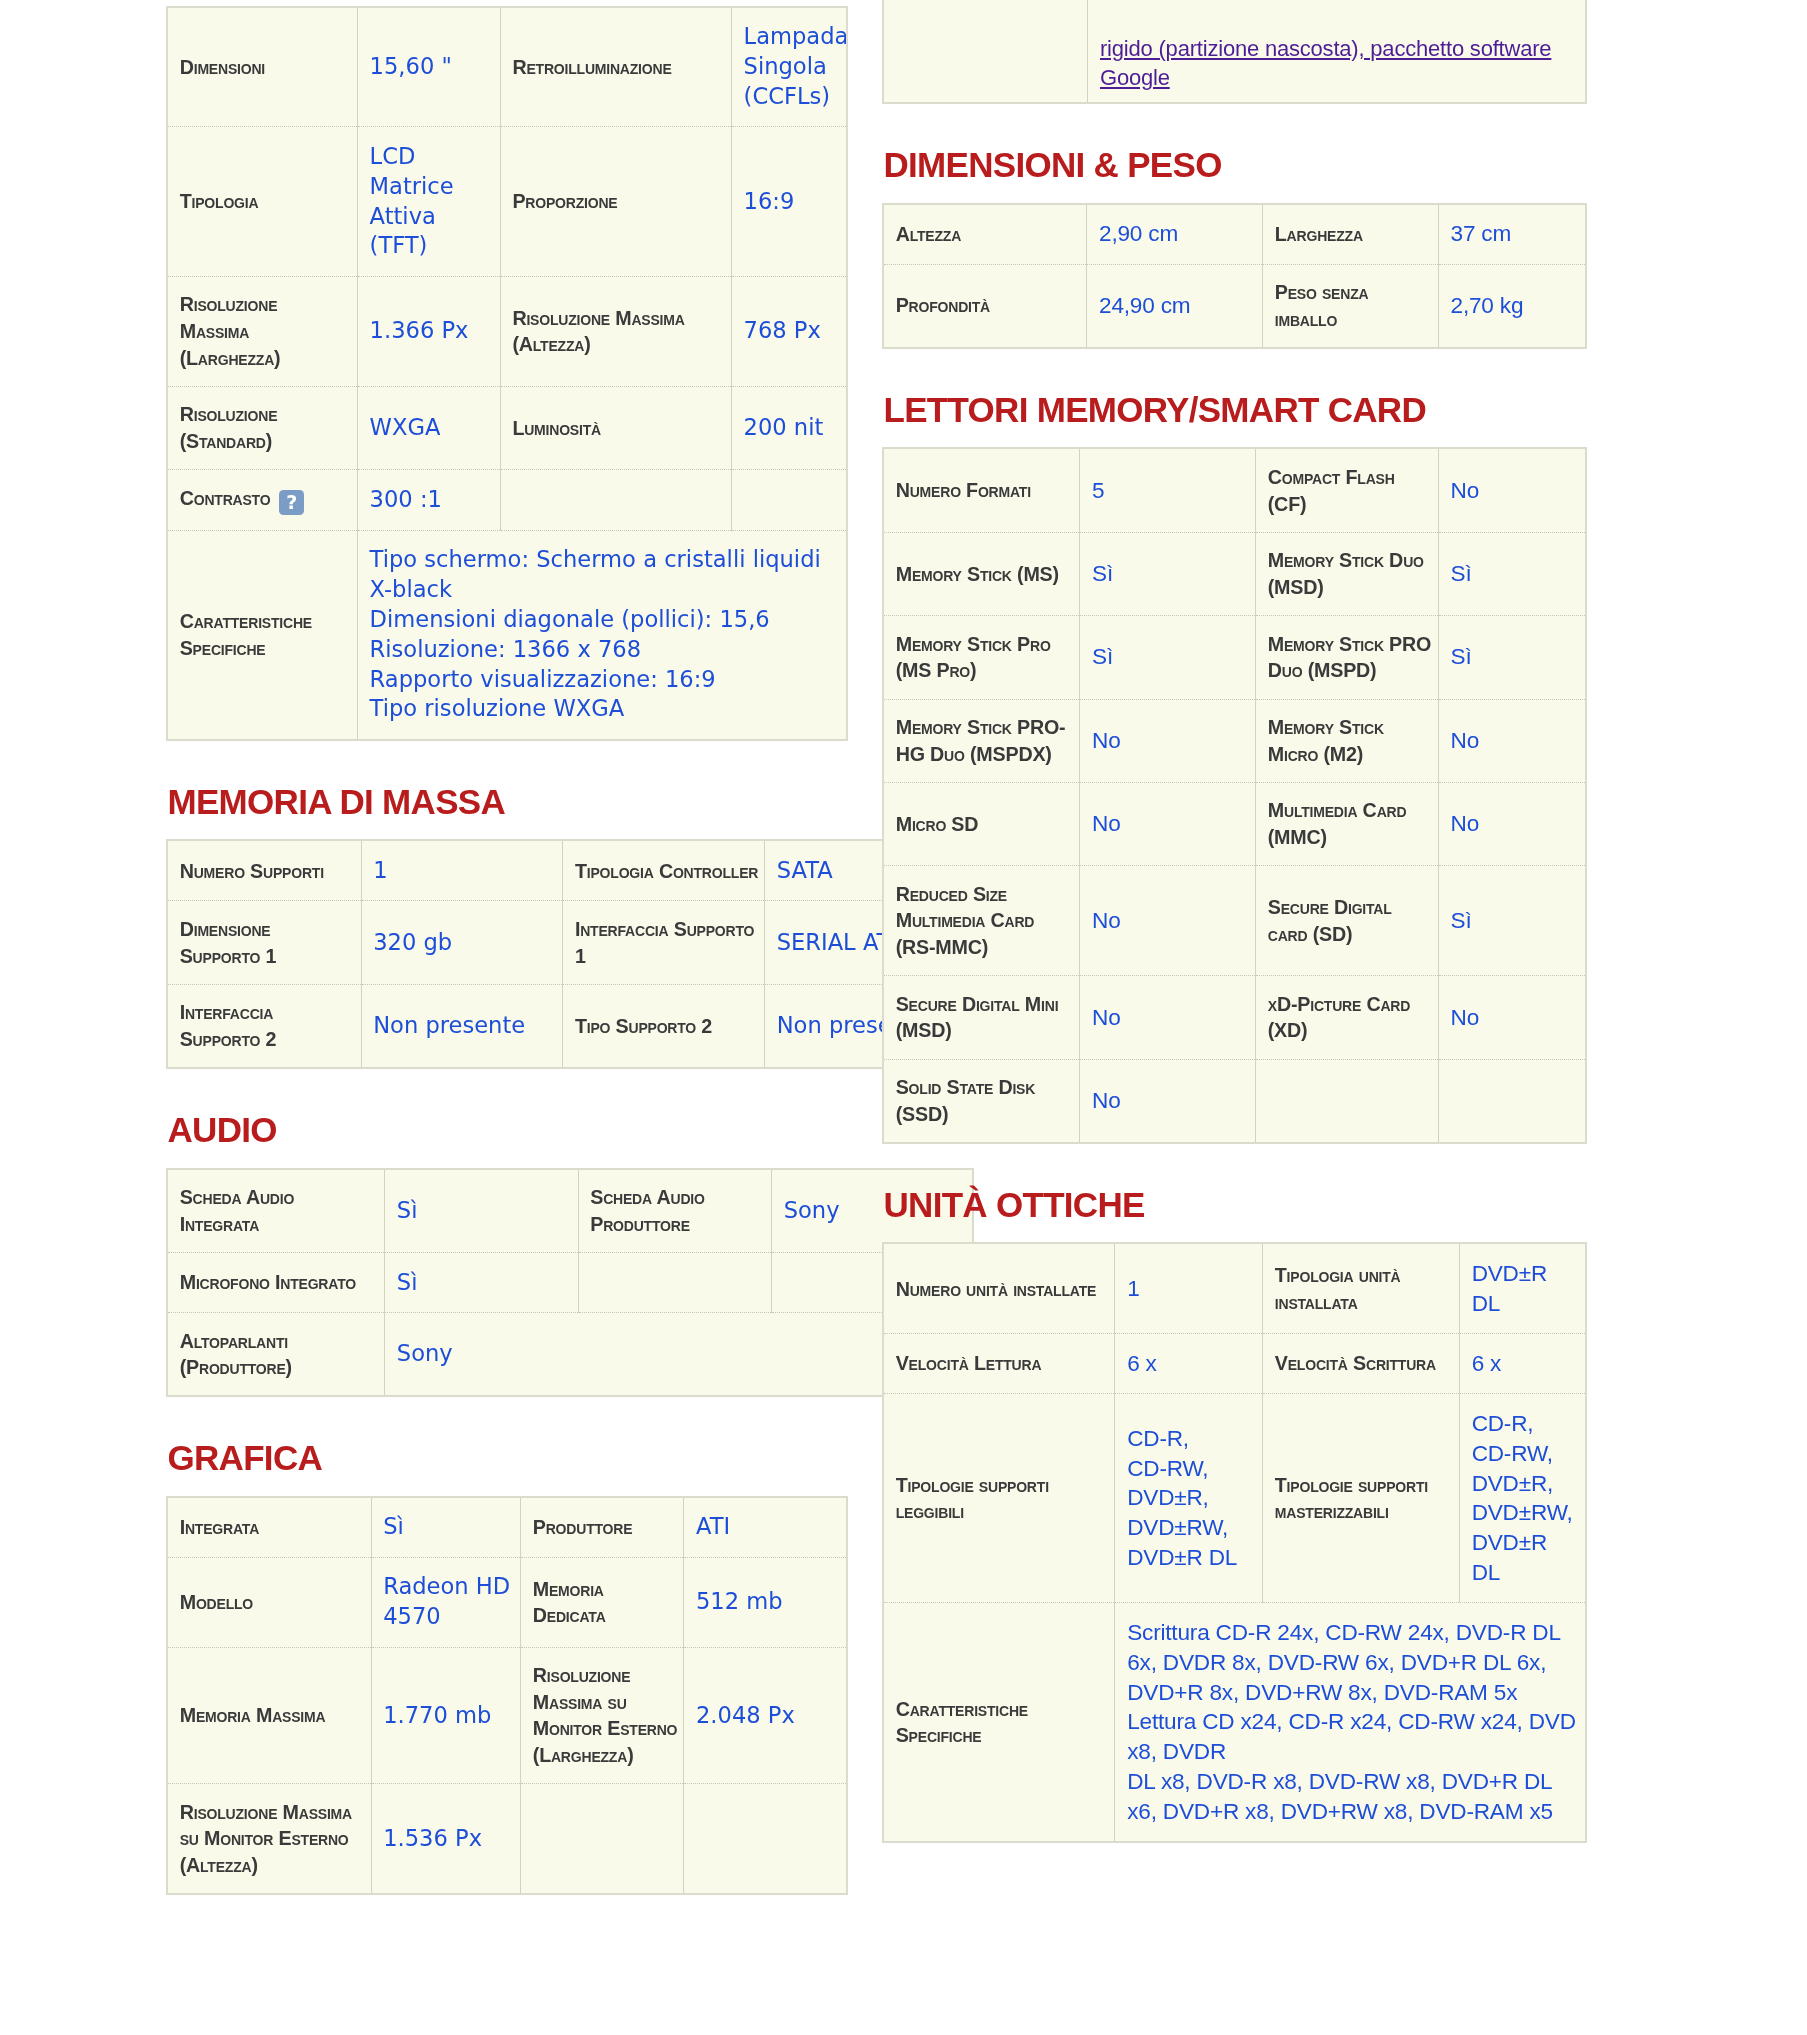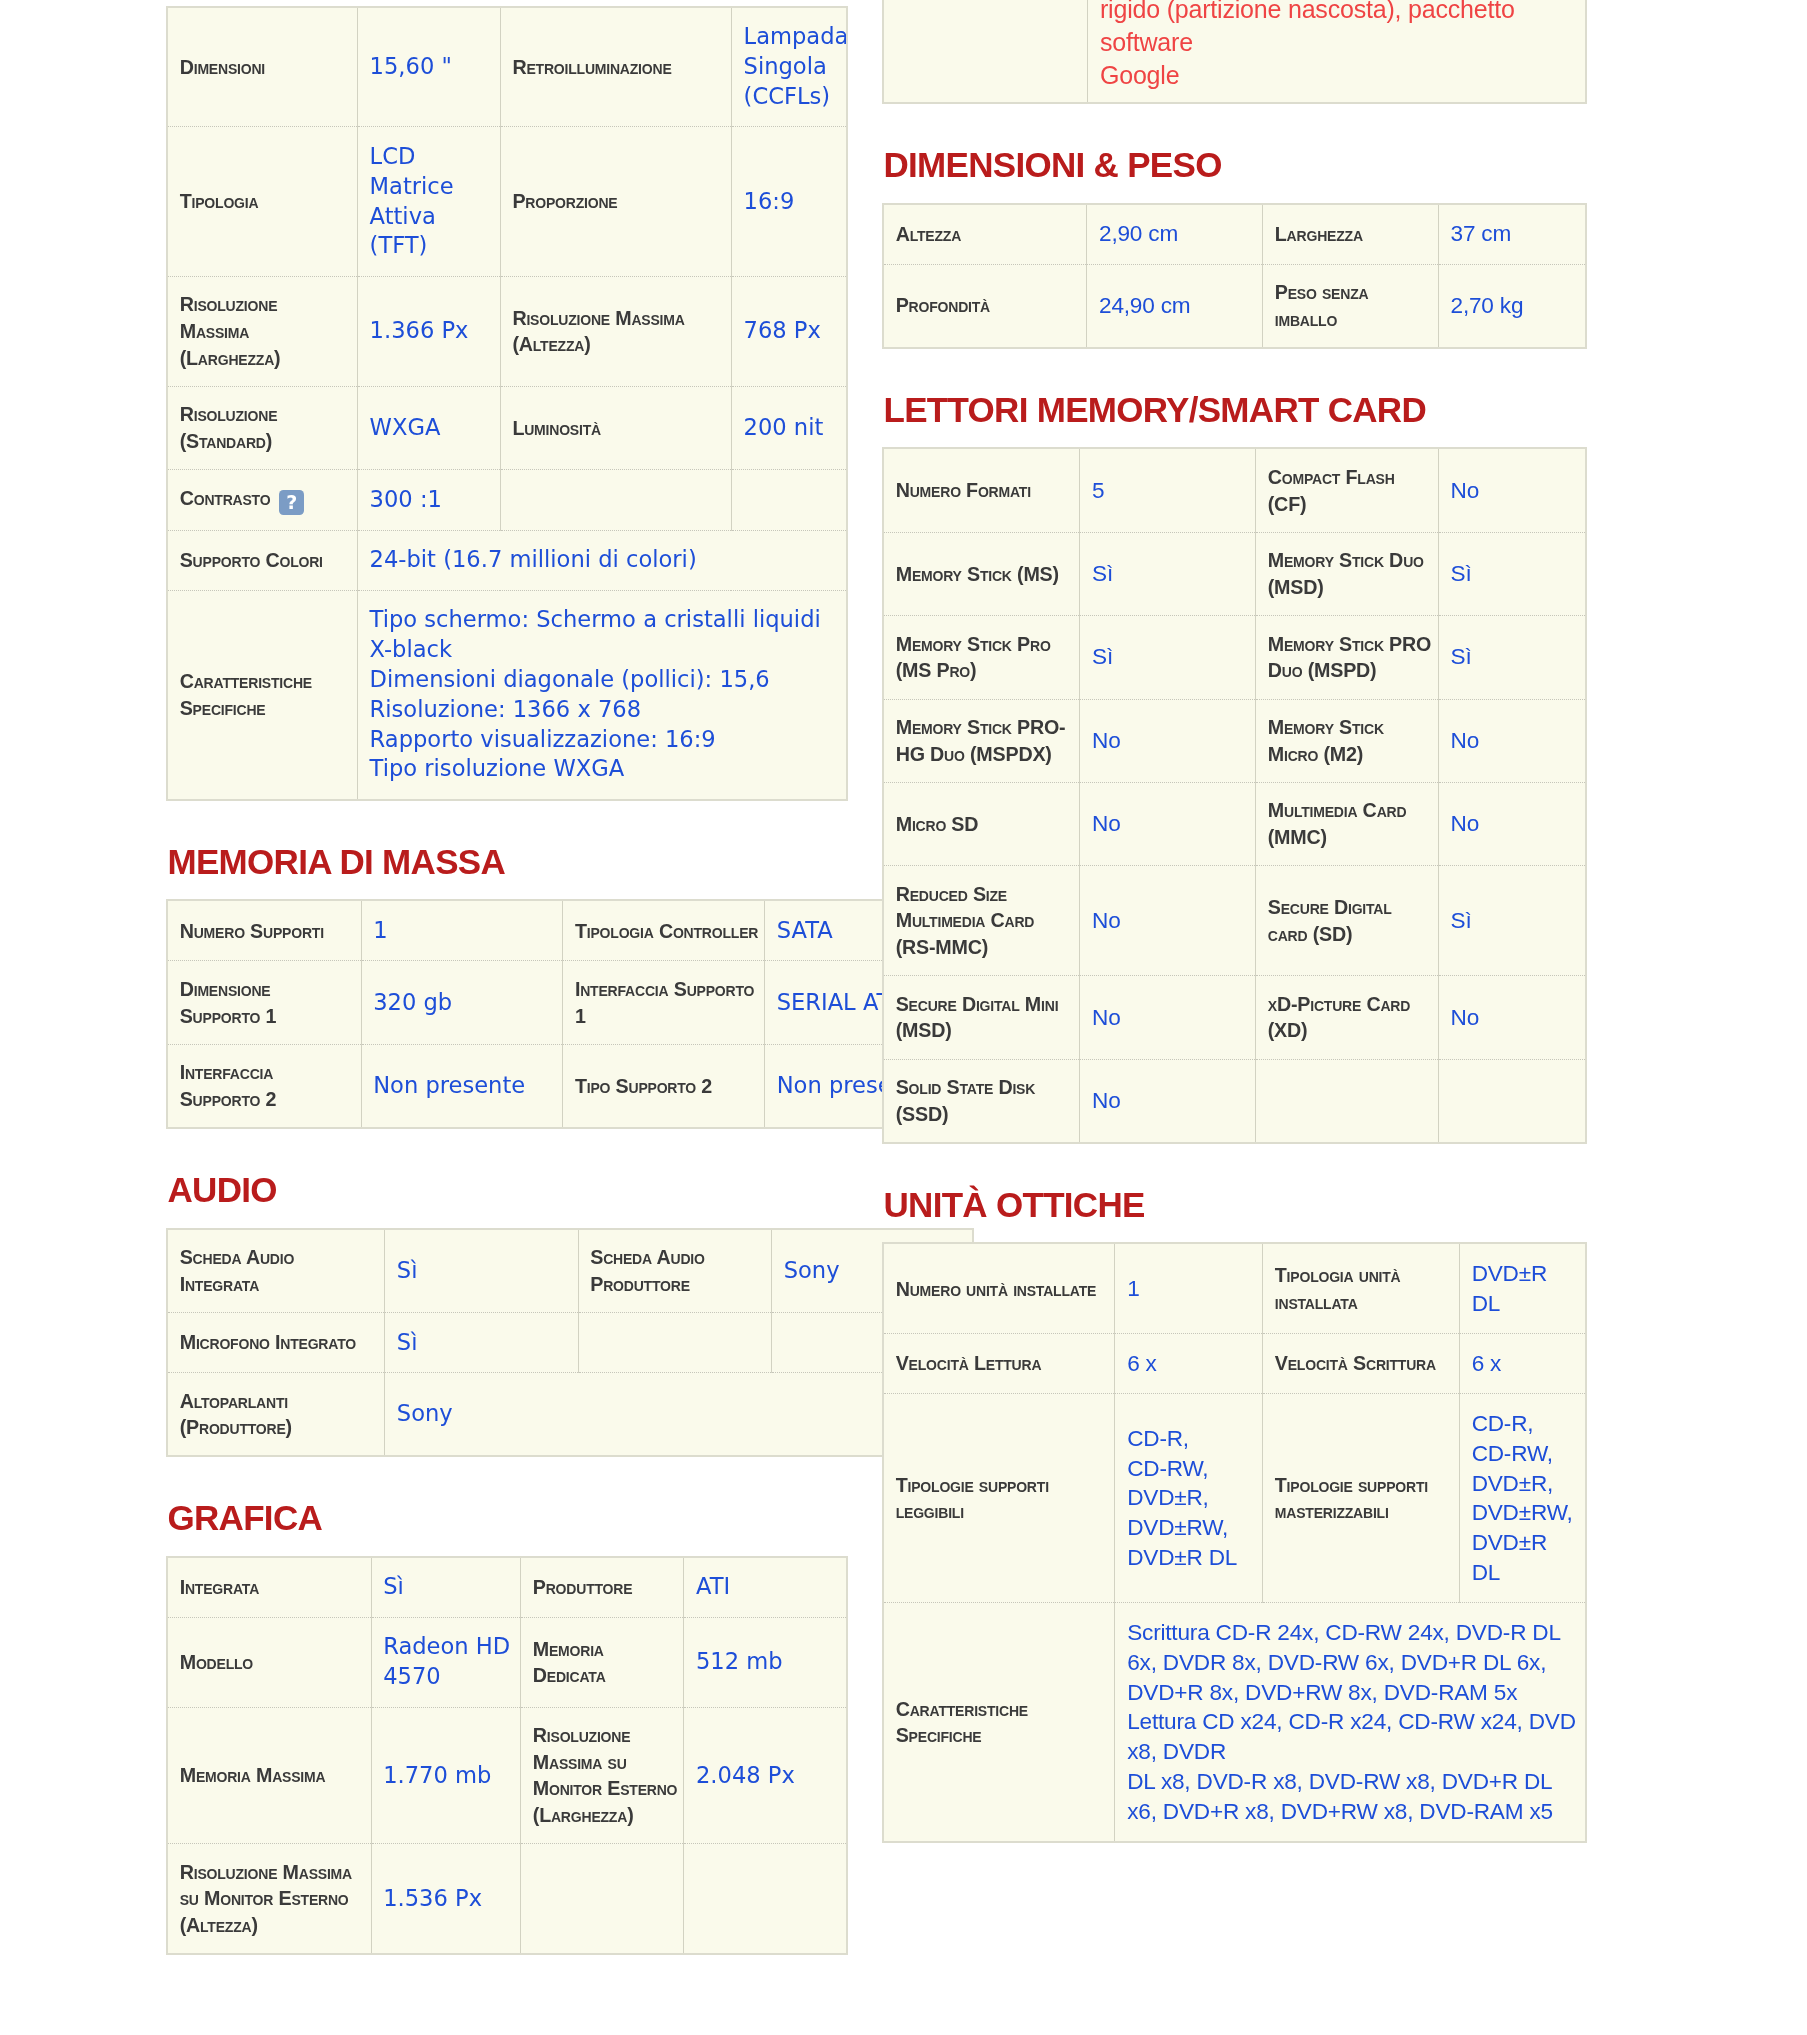--- a/index.html
+++ b/index.html
@@ -54,22 +54,22 @@
   .partial-table{
     height:102px;background:#fafaeb;
     border:2.2px solid #dcdcce;border-top:none;
     display:flex;align-items:stretch;overflow:hidden;
   }
   .partial-table .p-label{width:29%;border-right:1.5px solid #d2d2c2;}
   .partial-table .p-value{
     flex:1;display:flex;align-items:flex-end;
     padding:0 13px 10.2px 11.7px;
     font-family:"Liberation Sans",sans-serif;
-    font-size:25px;color:#ef4444;line-height:1.32;
-    letter-spacing:-0.2px;white-space:pre-line;
+    font-size:22px;color:#4c1d95;line-height:1.32;
+    letter-spacing:-0.2px;white-space:pre-line;text-decoration:underline;
   }
 </style>
 </head>
 <body>
 
 <div id="col-left" class="col">
     <table class="spec-table" style="width: 682px;">
       <colgroup>
         <col style="width: 28%;">
         <col style="width: 21%;">
@@ -99,24 +99,20 @@
           <td class="label">Risoluzione (Standard)</td>
           <td class="value">WXGA</td>
           <td class="label">Luminosità</td>
           <td class="value">200 nit</td>
         </tr>
         <tr>
           <td class="label">Contrasto<span class="help">?</span></td>
           <td class="value">300 :1</td>
           <td class="label"></td>
           <td class="value"></td>
-        </tr>
-        <tr>
-          <td class="label">Supporto Colori</td>
-          <td class="value" colspan="3">24-bit (16.7 millioni di colori)</td>
         </tr>
         <tr>
           <td class="label">Caratteristiche Specifiche</td>
           <td class="value" colspan="3">Tipo schermo: Schermo a cristalli liquidi
 X-black
 Dimensioni diagonale (pollici): 15,6
 Risoluzione: 1366 x 768
 Rapporto visualizzazione: 16:9
 Tipo risoluzione WXGA</td>
         </tr>

